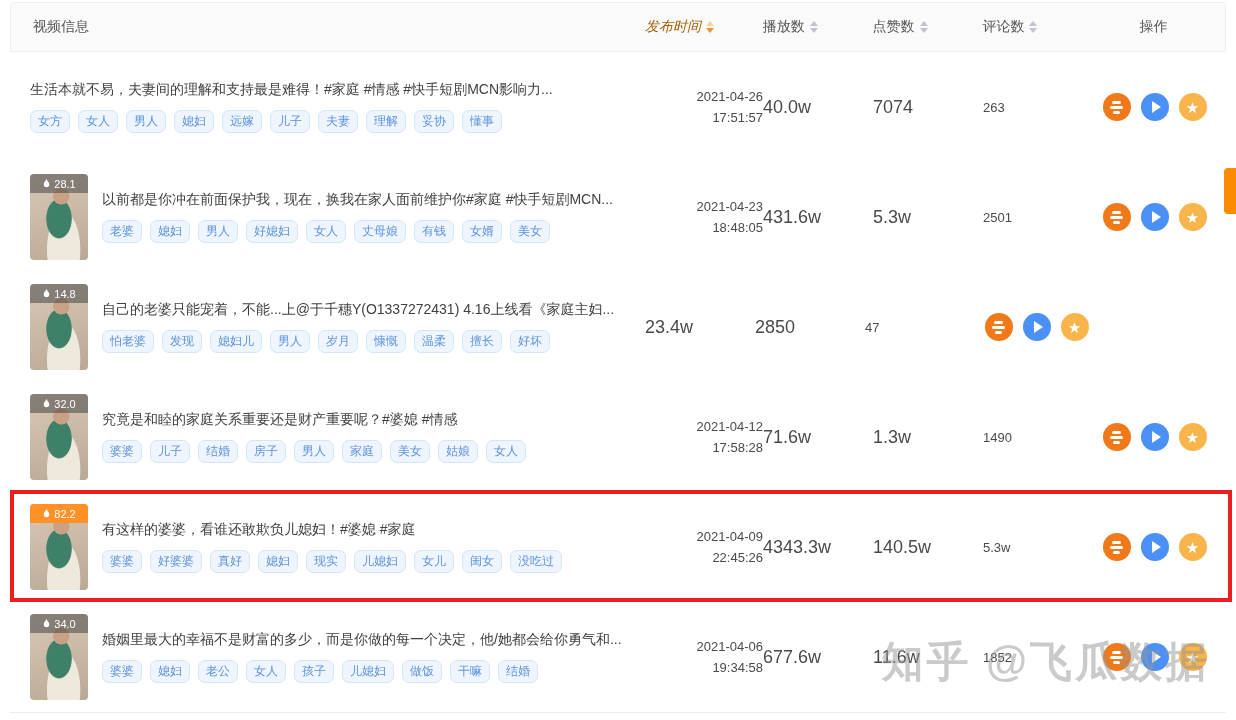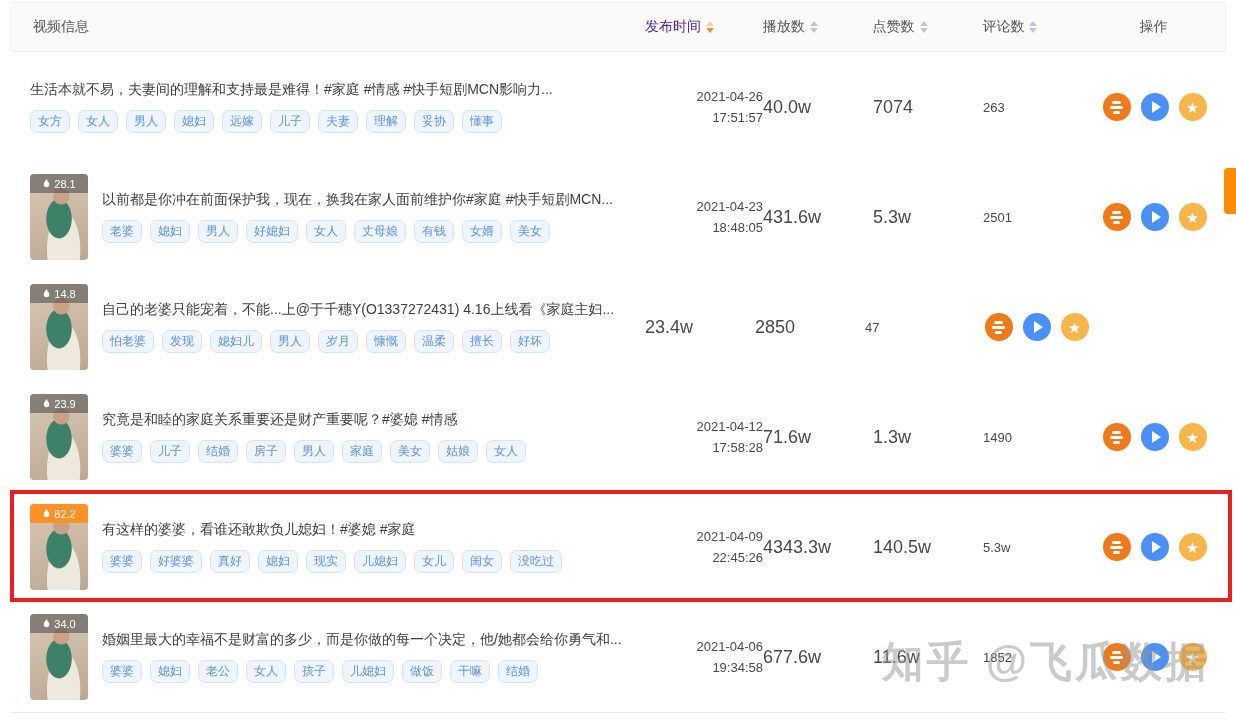--- a/index.html
+++ b/index.html
@@ -11,21 +11,21 @@
   .thead { height:50px; background:#fafafa; border:1px solid #efefef;
     border-radius:4px 4px 0 0; display:flex; align-items:center;
     font-size:14px; color:#555; }
   .hcell { display:flex; align-items:center; }
   .col-info    { width:635px; padding-left:22px; }
   .col-date    { width:118px; }
   .col-play    { width:110px; }
   .col-like    { width:110px; }
   .col-comment { width:100px; }
   .col-actions { width:143px; justify-content:center;font-family:Liberation Mono, monospace; }
-  .hcell.active { color:#4c1d95; }
+  .hcell.active { color:#a16207;font-style:italic; }
   .sorter { display:inline-flex; flex-direction:column; gap:2px; margin-left:5px; }
   .caret-up { width:0; height:0; border-left:4px solid transparent;
     border-right:4px solid transparent; border-bottom:5px solid #c0c4cc; }
   .caret-down { width:0; height:0; border-left:4px solid transparent;
     border-right:4px solid transparent; border-top:5px solid #c0c4cc; }
   .active .caret-up   { border-bottom-color:#f5d3a0; }
   .active .caret-down { border-top-color:#e8952e; }
 
   
   .row { height:110px; display:flex; align-items:center; position:relative; }
@@ -260,21 +260,21 @@
     </div>
   </div>
 
   <div class="row">
     <div class="row-info">
       <div class="thumb">
         <div class="badge">
           <svg width="9" height="11" viewBox="0 0 12 16">
                 <path d="M6 0C6.6 3.2 2 5.2 2 9.6a4 4 0 0 0 8 0C10 5.2 5.4 3.2 6 0Z" fill="#fff"></path>
               </svg>
-          <span>23.9</span>
+          <span>32.0</span>
         </div>
       </div>
       <div class="info-text">
         <div class="title">究竟是和睦的家庭关系重要还是财产重要呢？#婆媳 #情感</div>
         <div class="tags">
               <span class="tag">婆婆</span>
               <span class="tag">儿子</span>
               <span class="tag">结婚</span>
               <span class="tag">房子</span>
               <span class="tag">男人</span>

